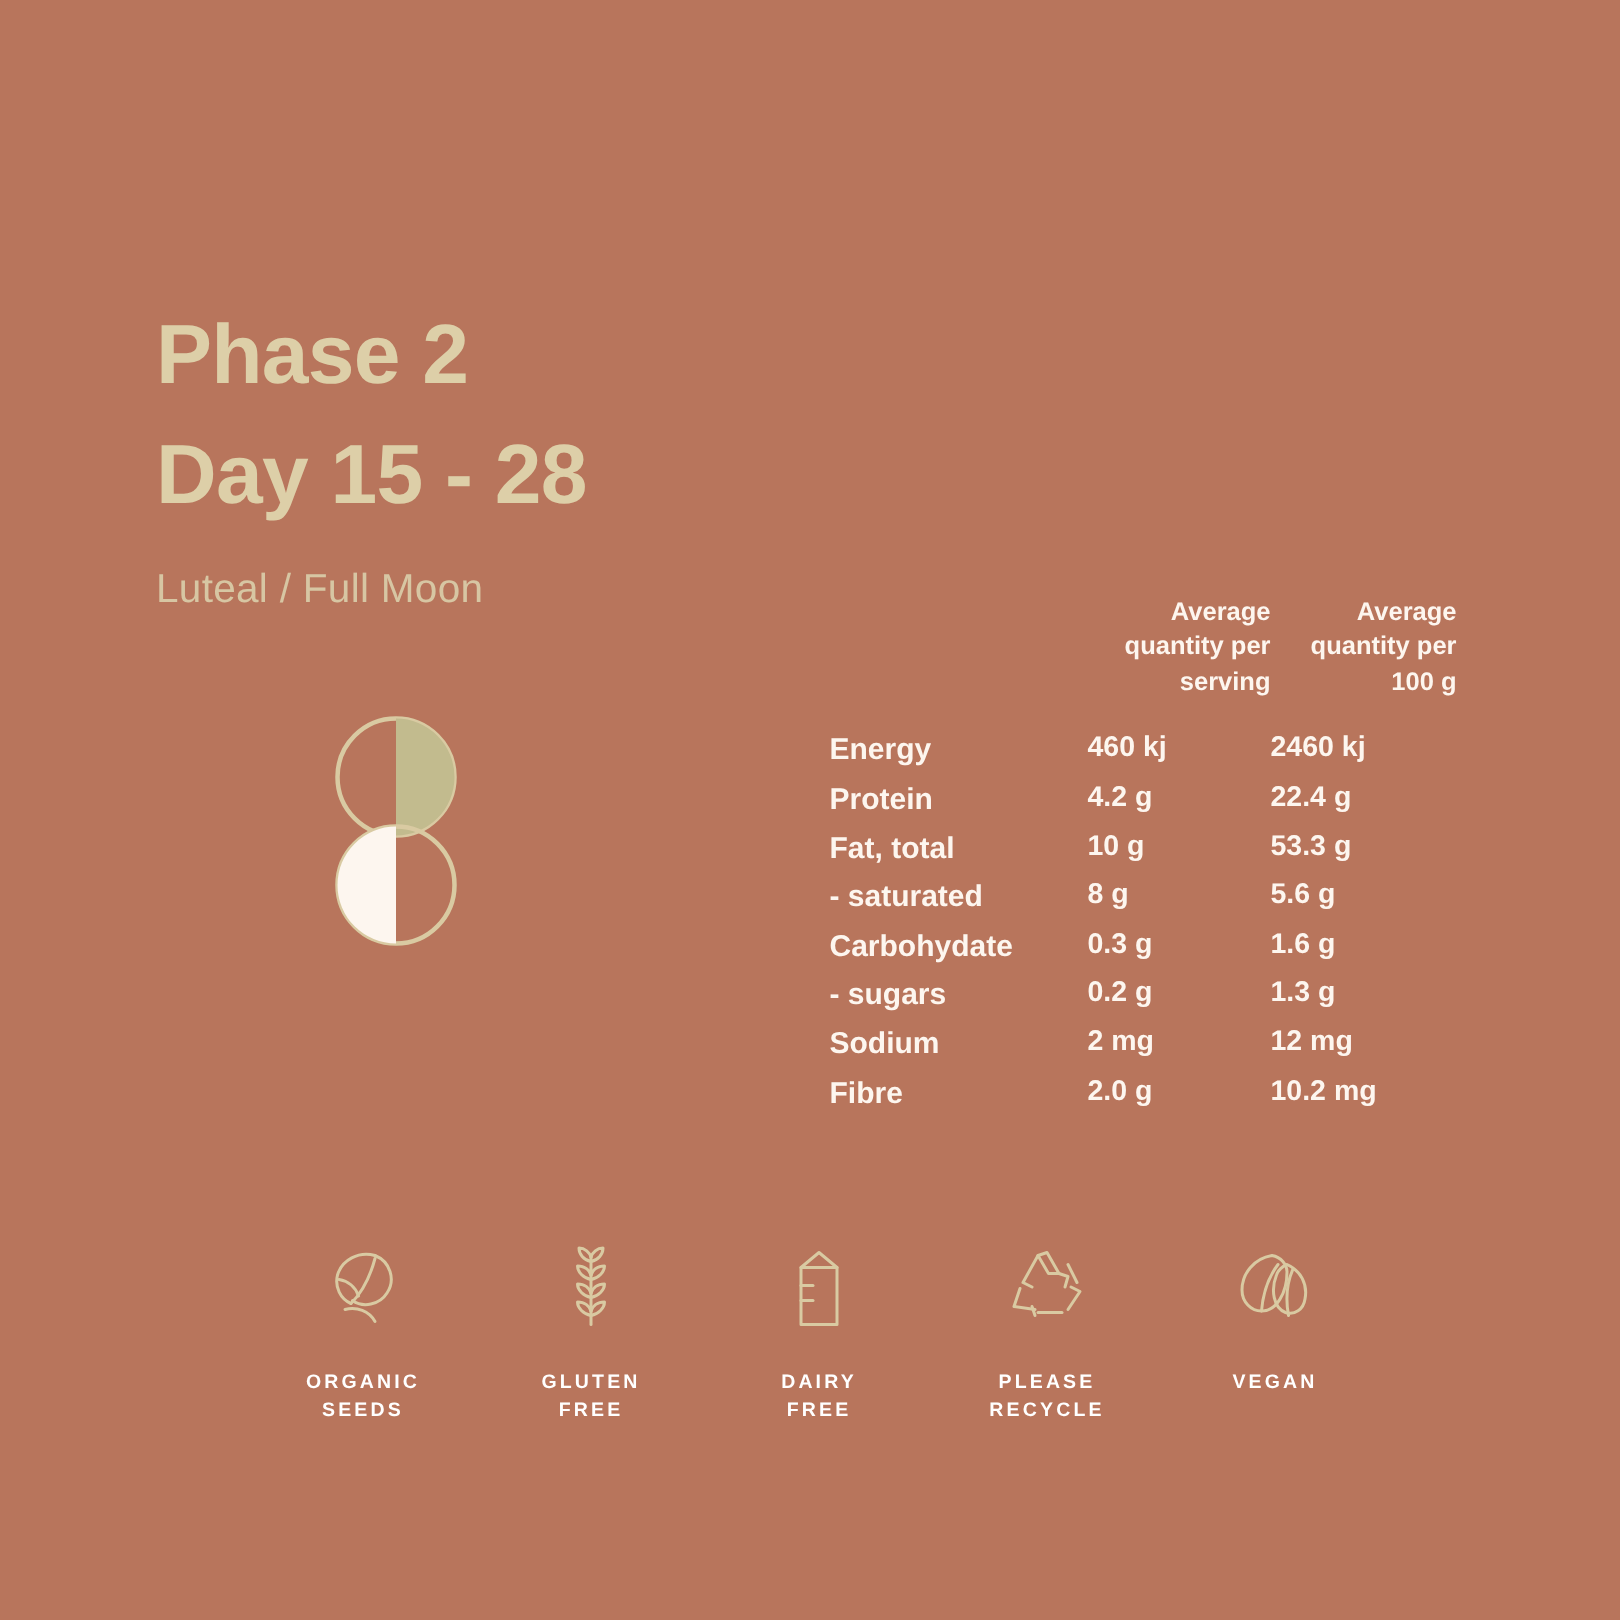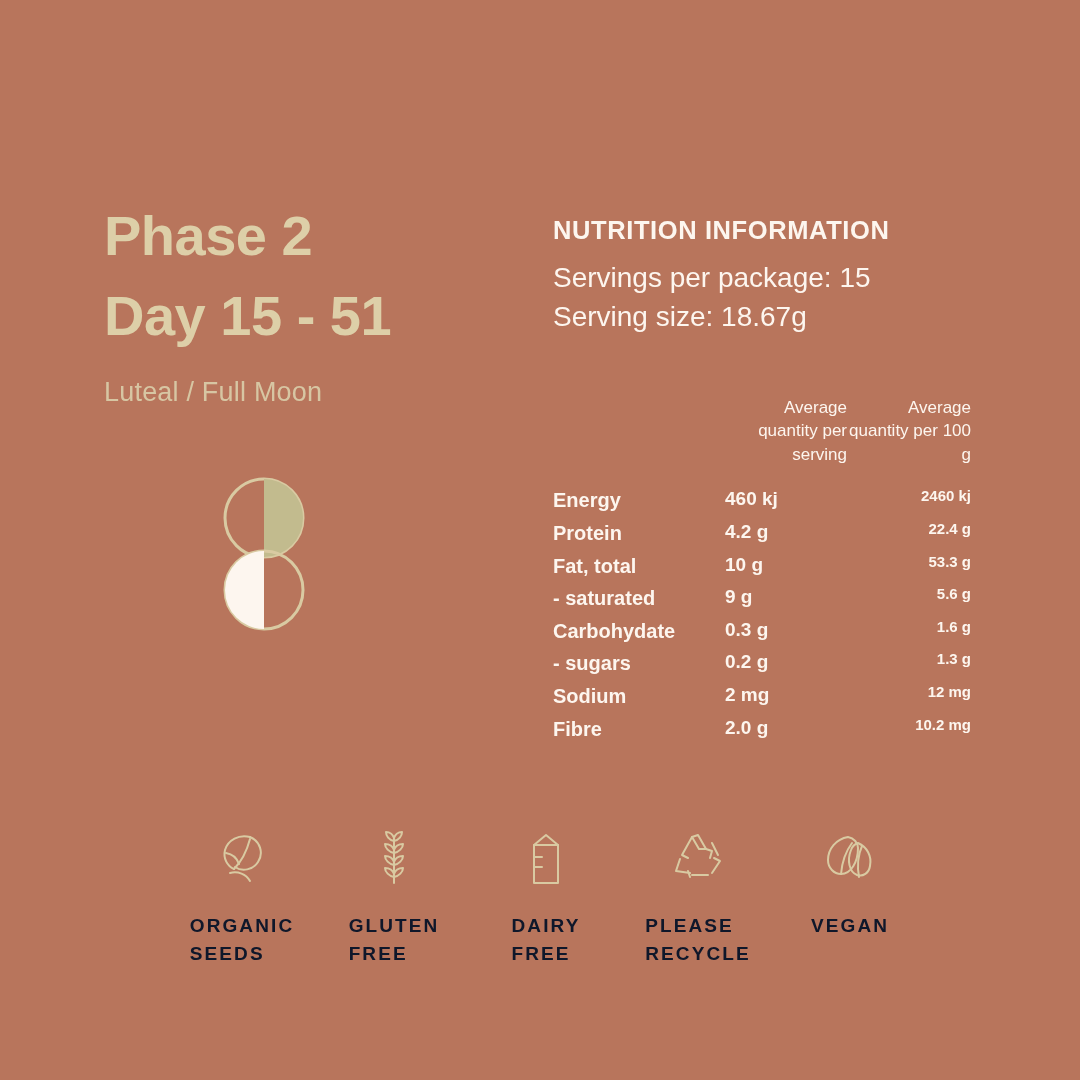--- a/index.html
+++ b/index.html
@@ -86,21 +86,21 @@
     border-collapse: collapse;
     color: #fdf6ef;
   }
   .nutri-table th,
   .nutri-table td {
     padding: 0;
     vertical-align: top;
   }
   .nutri-table thead th {
     font-size: 17px;
-    font-weight: normal;
+    font-weight: bold;
     line-height: 1.38;
     text-align: right;
     padding-bottom: 18px;
   }
   .nutri-table thead th.blank-h {
     width: 172px;
   }
   .nutri-table thead th.col-serv {
     width: 122px;
   }
@@ -116,22 +116,22 @@
   .nutri-table tbody td.label {
     text-align: left;
     padding-right: 8px;
   }
   .nutri-table tbody td.val {
     text-align: left;
     font-size: 19px;
     padding-right: 2px;
   }
   .nutri-table tbody td.val2 {
-    text-align: right;
-    font-size: 15px;
+    text-align: left;
+    font-size: 19px;
   }
 
   
   .badges {
     position: absolute;
     left: 166px;
     top: 820px;
     width: 760px;
     display: flex;
     justify-content: space-between;
@@ -144,57 +144,53 @@
     align-items: center;
   }
   .badge .bicon {
     height: 74px;
     display: flex;
     align-items: center;
     justify-content: center;
   }
   .badge .blabel {
     margin-top: 18px;
-    font-size: 19px;
+    font-size: 13px;
     font-weight: bold;
     letter-spacing: 2.1px;
     line-height: 1.45;
-    color: #0f172a;
+    text-align: center;
+    color: #ffffff;
     white-space: pre-line;
   }
 </style>
 </head>
 <body>
 
 <div class="page">
 
   <div class="left-col">
     <div class="phase-title">
       <span>Phase 2</span>
-      <span class="line2">Day 15 - 51</span>
+      <span class="line2">Day 15 - 28</span>
     </div>
     <div class="phase-sub">Luteal / Full Moon</div>
 
     <div class="moon-mark">
       <svg viewBox="0 0 96 160" width="96" height="160" aria-hidden="true">
 
         <circle cx="48" cy="44" r="39" fill="none" stroke="#d9caa2" stroke-width="3"></circle>
         <path d="M48 5 A39 39 0 0 1 48 83 Z" fill="#c2bb8e"></path>
 
         <circle cx="48" cy="116" r="39" fill="none" stroke="#d9caa2" stroke-width="3"></circle>
         <path d="M48 77 A39 39 0 0 0 48 155 Z" fill="#fdf6ef"></path>
       </svg>
     </div>
   </div>
 
-  <div class="right-col">
-    <div class="nutrition-heading">NUTRITION INFORMATION</div>
-    <div class="serving-line">Servings per package: 15</div>
-    <div class="serving-line">Serving size: 18.67g</div>
-  </div>
 
   <table class="nutri-table">
     <thead>
       <tr>
         <th class="blank-h"></th>
         <th class="col-serv">Average quantity per serving</th>
         <th class="col-100">Average quantity per 100 g</th>
       </tr>
     </thead>
     <tbody>
@@ -208,21 +204,21 @@
         <td class="val">4.2 g</td>
         <td class="val2">22.4 g</td>
       </tr>
       <tr>
         <td class="label">Fat, total</td>
         <td class="val">10 g</td>
         <td class="val2">53.3 g</td>
       </tr>
       <tr>
         <td class="label">- saturated</td>
-        <td class="val">9 g</td>
+        <td class="val">8 g</td>
         <td class="val2">5.6 g</td>
       </tr>
       <tr>
         <td class="label">Carbohydate</td>
         <td class="val">0.3 g</td>
         <td class="val2">1.6 g</td>
       </tr>
       <tr>
         <td class="label">- sugars</td>
         <td class="val">0.2 g</td>

